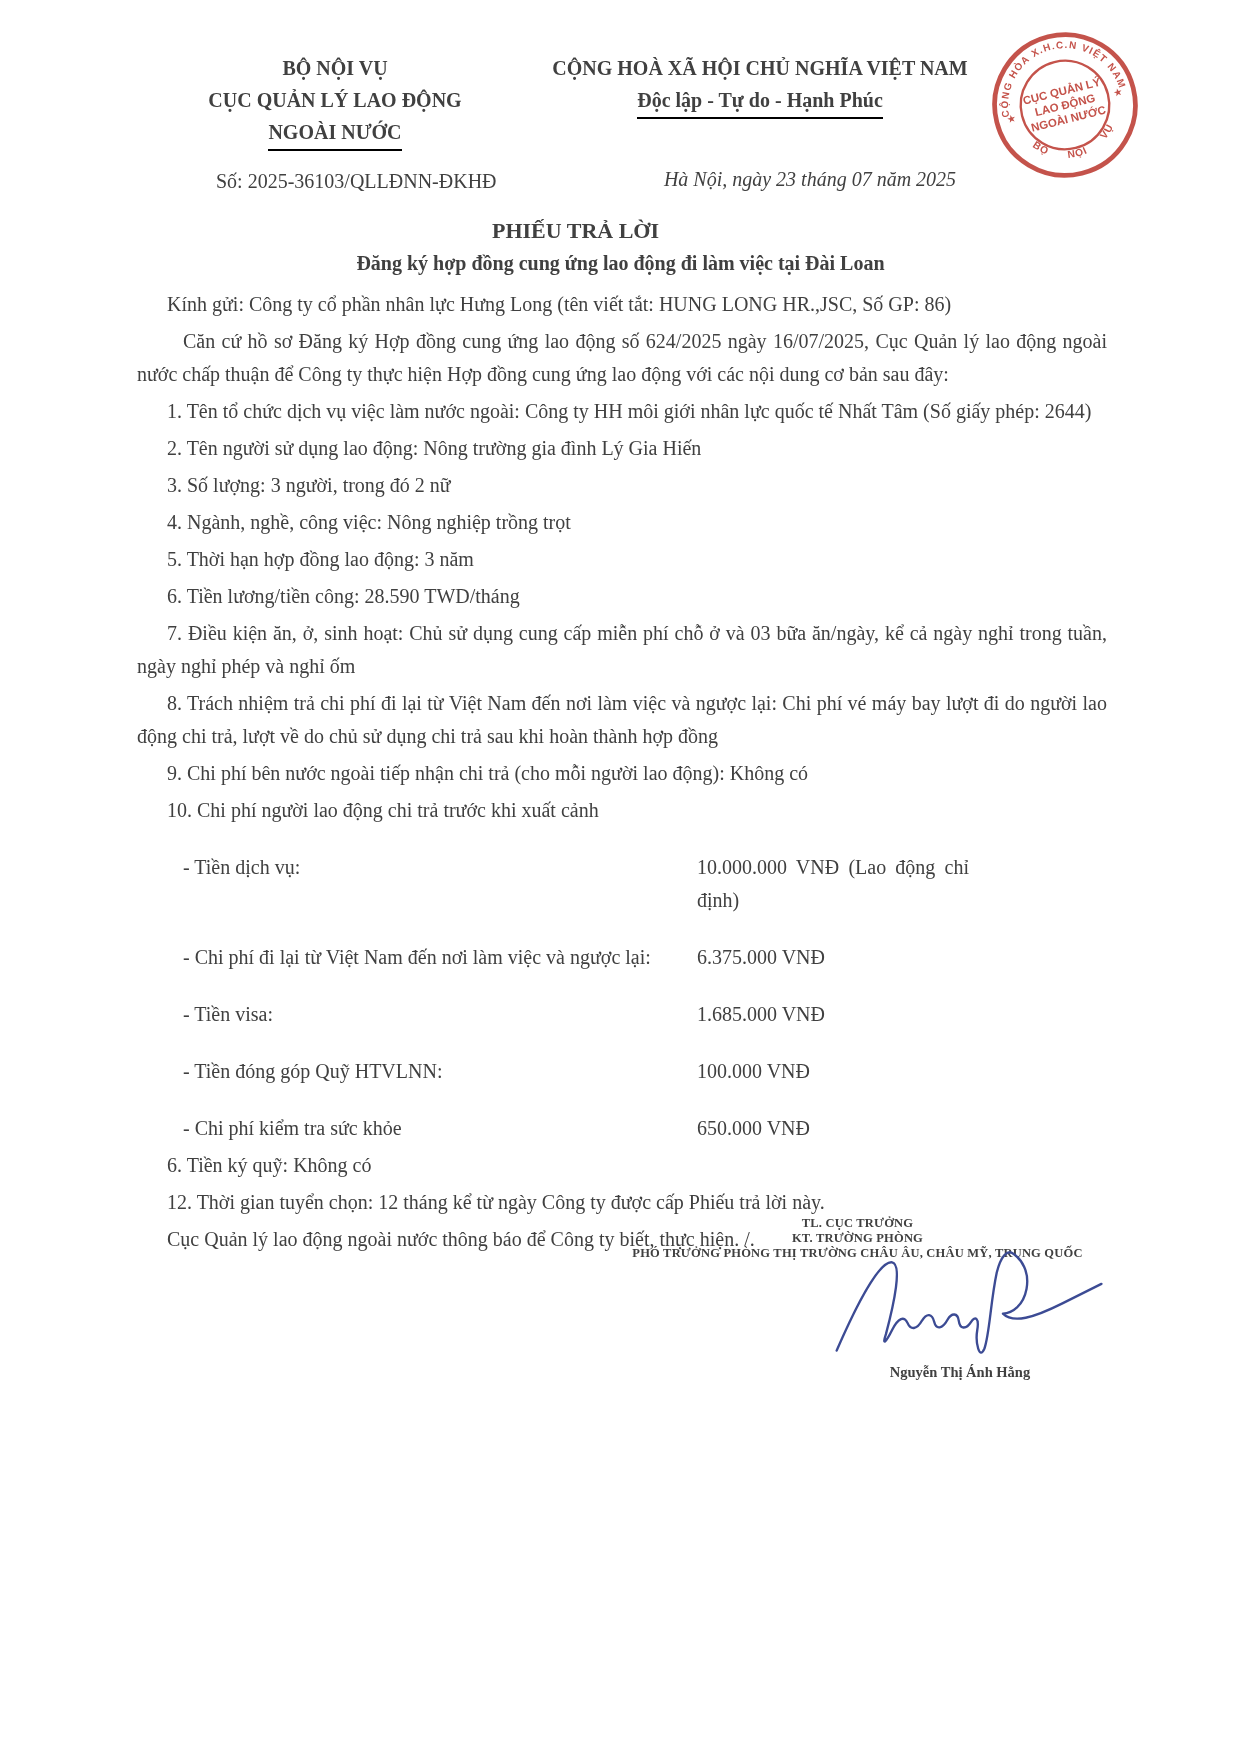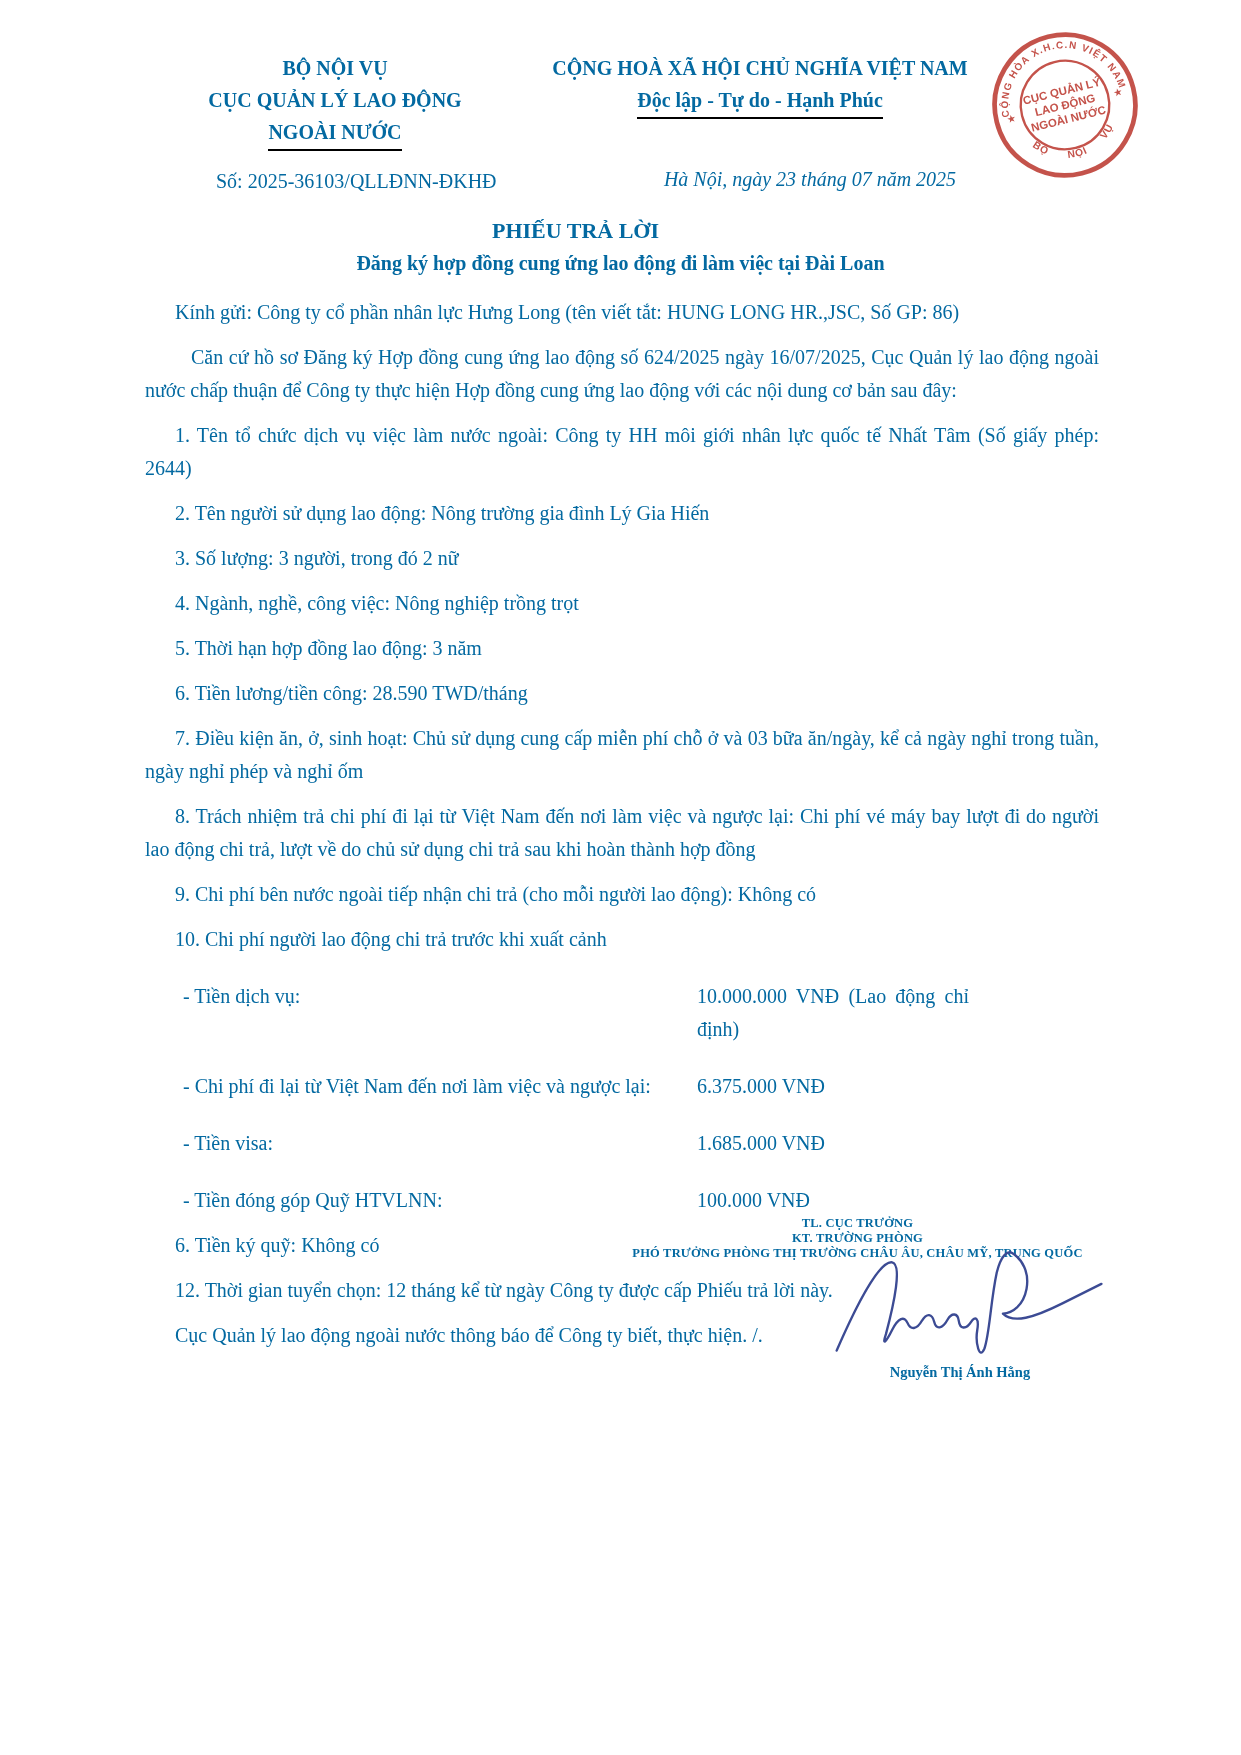--- a/index.html
+++ b/index.html
@@ -2,21 +2,21 @@
 <html lang="vi"><head>
 <meta charset="utf-8">
 <style>
   html,body{margin:0;padding:0;background:#888;}
   .page{
     position:relative;
     width:1241px;height:1755px;
     margin:0 auto;
     background:#ffffff;
     font-family:"Liberation Serif","DejaVu Serif",serif;
-    color:#0369a1;
+    color:#404040;
     overflow:hidden;
   }
   
   .hdr-left{
     position:absolute;left:140px;top:52px;width:390px;
     text-align:center;font-weight:bold;font-size:20px;line-height:32px;
   }
   .hdr-right{
     position:absolute;left:545px;top:52px;width:430px;
     text-align:center;font-weight:bold;font-size:20px;line-height:32px;
@@ -39,21 +39,21 @@
   }
   .doc-subtitle{
     position:absolute;left:0;top:252px;width:1241px;
     text-align:center;font-weight:bold;font-size:20px;
   }
   
   .content{
     position:absolute;left:133px;top:284px;width:978px;
     font-size:20px;line-height:33px;text-align:justify;
   }
-  .content p{margin:12px;}
+  .content p{margin:4px;}
   .p-ind{text-indent:30px;}
   .p-ind2{text-indent:46px;}
   .fee-row{display:flex;padding-left:50px;margin-top:24px;}
   .fee-label{width:514px;flex:0 0 514px;}
   .fee-value{width:272px;flex:0 0 272px;}
   
   .sig-titles{
     position:absolute;left:570px;top:1216px;width:575px;
     text-align:center;font-weight:bold;font-size:12.5px;line-height:15px;
     letter-spacing:.2px;
@@ -132,20 +132,24 @@
       <div class="fee-value">6.375.000 VNĐ</div>
     </div>
     <div class="fee-row">
       <div class="fee-label">- Tiền visa:</div>
       <div class="fee-value">1.685.000 VNĐ</div>
     </div>
     <div class="fee-row">
       <div class="fee-label">- Tiền đóng góp Quỹ HTVLNN:</div>
       <div class="fee-value">100.000 VNĐ</div>
     </div>
+    <div class="fee-row">
+      <div class="fee-label">- Chi phí kiểm tra sức khỏe</div>
+      <div class="fee-value">650.000 VNĐ</div>
+    </div>
 
     <p class="p-ind">6. Tiền ký quỹ: Không có</p>
     <p class="p-ind">12. Thời gian tuyển chọn: 12 tháng kể từ ngày Công ty được cấp Phiếu trả lời này.</p>
     <p class="p-ind">Cục Quản lý lao động ngoài nước thông báo để Công ty biết, thực hiện. /.</p>
   </div>
 
   <div class="sig-titles">
     <div>TL. CỤC TRƯỞNG</div>
     <div>KT. TRƯỜNG PHÒNG</div>
     <div>PHÓ TRƯỞNG PHÒNG THỊ TRƯỜNG CHÂU ÂU, CHÂU MỸ, TRUNG QUỐC</div>

